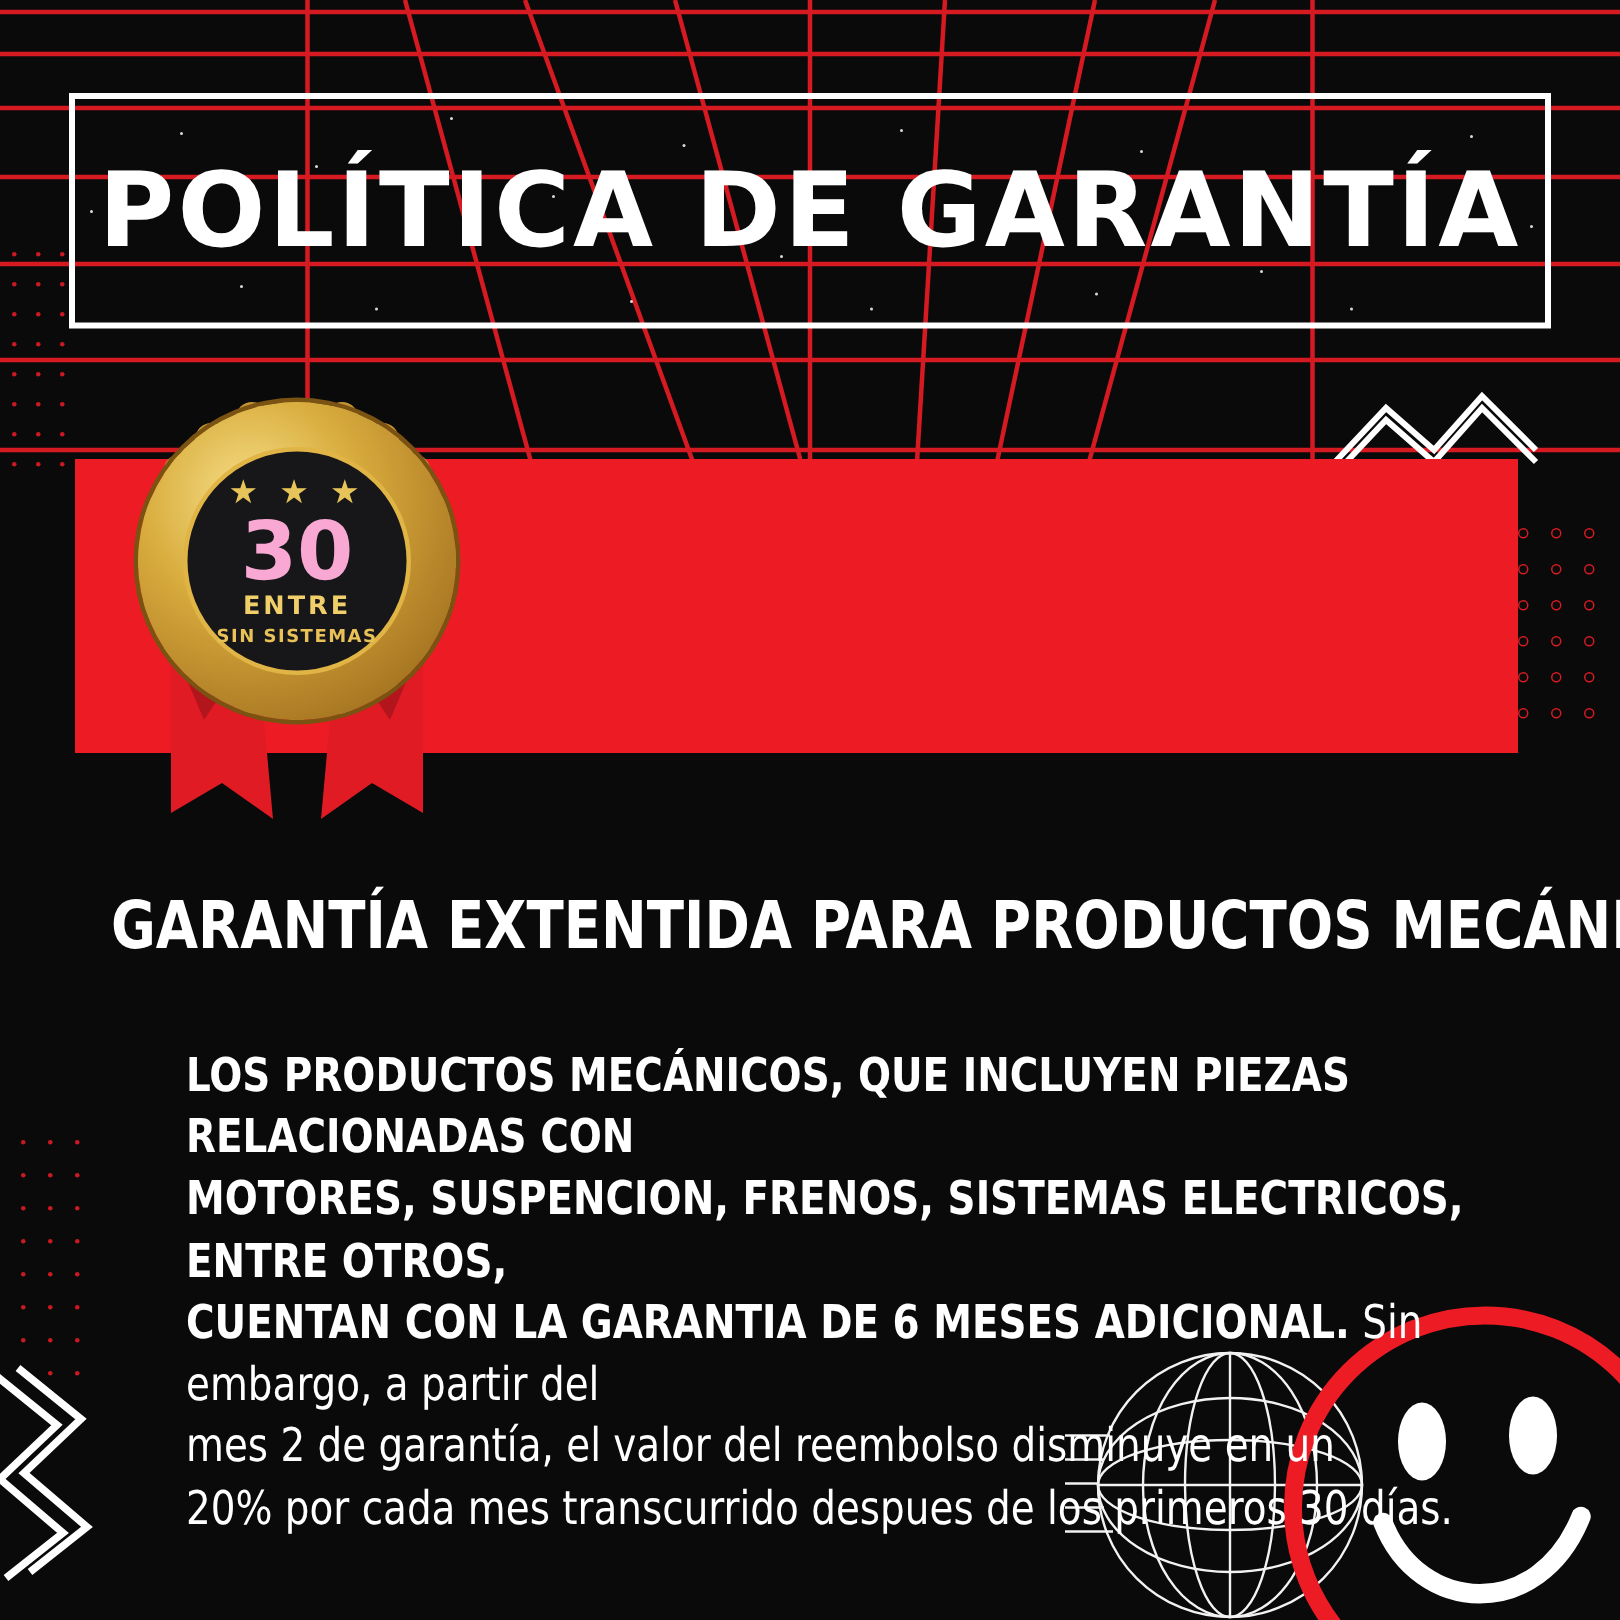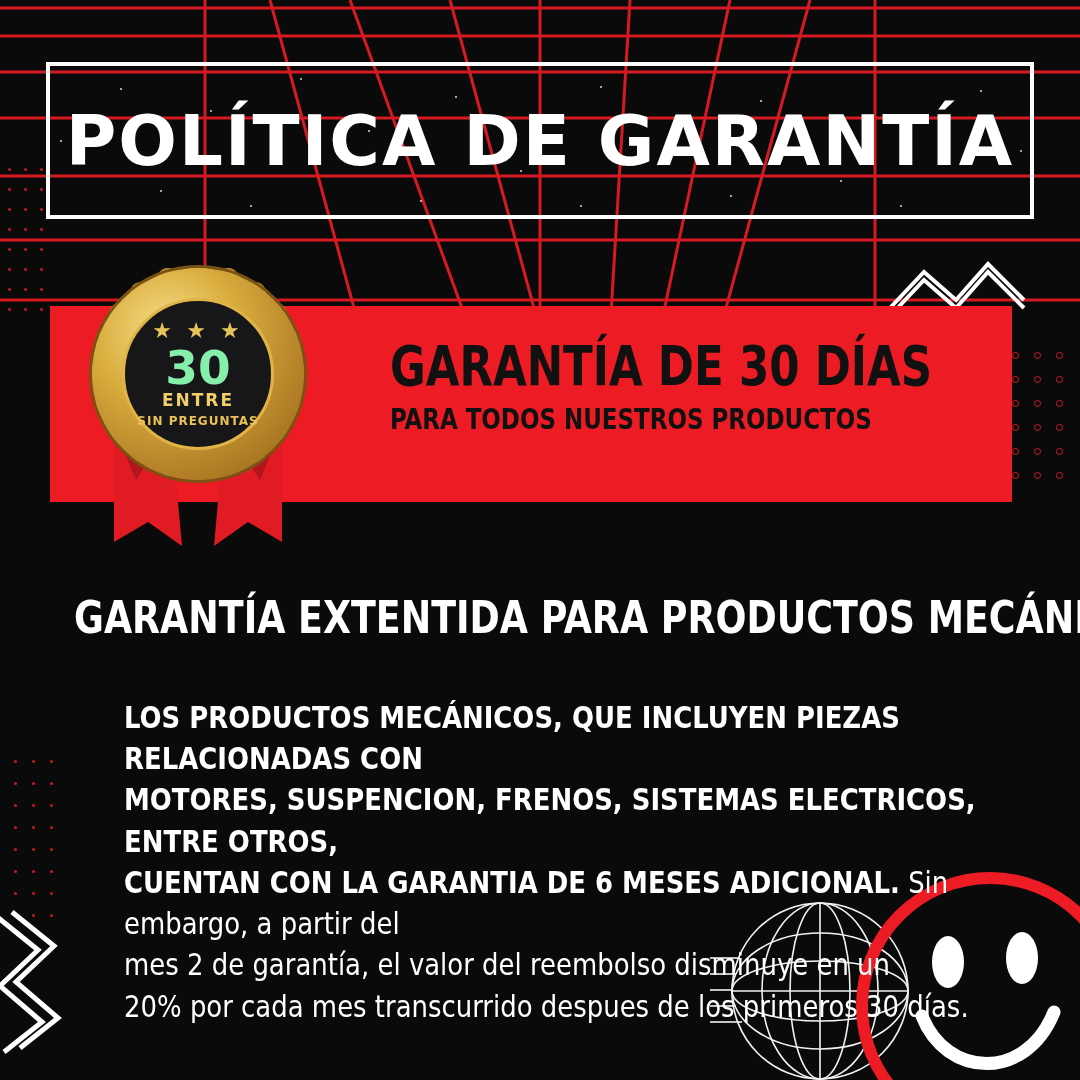--- a/index.html
+++ b/index.html
@@ -114,21 +114,21 @@
   .badge-inner {
     position:absolute; left:44px; top:30px; width:152px; height:152px;
     border-radius:50%;
     background:#17171a;
     border:3px solid #e0b445;
     display:flex; flex-direction:column; align-items:center; justify-content:center;
   }
   .badge-stars { color:#e7c45a; font-size:22px; letter-spacing:4px; line-height:1; margin-bottom:2px; }
   .badge-num {
     font-family:"DejaVu Sans", sans-serif;
-    font-weight:700; font-size:47px; color:#86efac; line-height:1;
+    font-weight:700; font-size:54px; color:#f9a8d4; line-height:1;
   }
   .badge-dias {
     font-family:"DejaVu Sans", sans-serif;
     font-weight:700; font-size:17px; color:#f0cf6a; letter-spacing:2px; line-height:1.1;
   }
   .badge-nq {
     font-family:"DejaVu Sans", sans-serif;
     font-weight:700; font-size:12px; color:#e9c257; letter-spacing:1px; margin-top:4px;
   }
 
@@ -321,24 +321,20 @@
       </svg>
     </div>
 
   </div>
 
   <div class="title-box">
     <h1>POLÍTICA DE GARANTÍA</h1>
   </div>
 
   <div class="banner"></div>
-  <div class="banner-text">
-    <div class="banner-title">GARANTÍA DE 30 DÍAS</div>
-    <div class="banner-sub">PARA TODOS NUESTROS PRODUCTOS</div>
-  </div>
 
   <div class="badge-wrap">
 
     <div class="ribbon">
       <svg width="204" height="140" viewBox="0 0 204 140">
         <polygon points="18,10 78,40 86,128 52,104 18,124" fill="#e01b24"></polygon>
         <polygon points="186,10 126,40 118,128 152,104 186,124" fill="#e01b24"></polygon>
         <polygon points="18,10 60,32 40,62" fill="#b3151c"></polygon>
         <polygon points="186,10 144,32 164,62" fill="#b3151c"></polygon>
       </svg>
@@ -370,21 +366,21 @@
         </g>
       </svg>
     </div>
 
     <div class="badge-circle"></div>
 
     <div class="badge-inner">
       <div class="badge-stars">★ ★ ★</div>
       <div class="badge-num">30</div>
       <div class="badge-dias">ENTRE</div>
-      <div class="badge-nq">SIN PREGUNTAS</div>
+      <div class="badge-nq">SIN SISTEMAS</div>
     </div>
   </div>
 
   <div class="headline">GARANTÍA EXTENTIDA PARA PRODUCTOS MECÁNICOS</div>
 
   <div class="body-copy">
     <div><span class="caps">LOS PRODUCTOS MECÁNICOS, QUE INCLUYEN PIEZAS RELACIONADAS CON</span></div>
     <div><span class="caps">MOTORES, SUSPENCION, FRENOS, SISTEMAS ELECTRICOS, ENTRE OTROS,</span></div>
     <div>
       <span class="caps">CUENTAN CON LA GARANTIA DE 6 MESES ADICIONAL.</span><span class="lower"> Sin embargo, a partir del</span>

